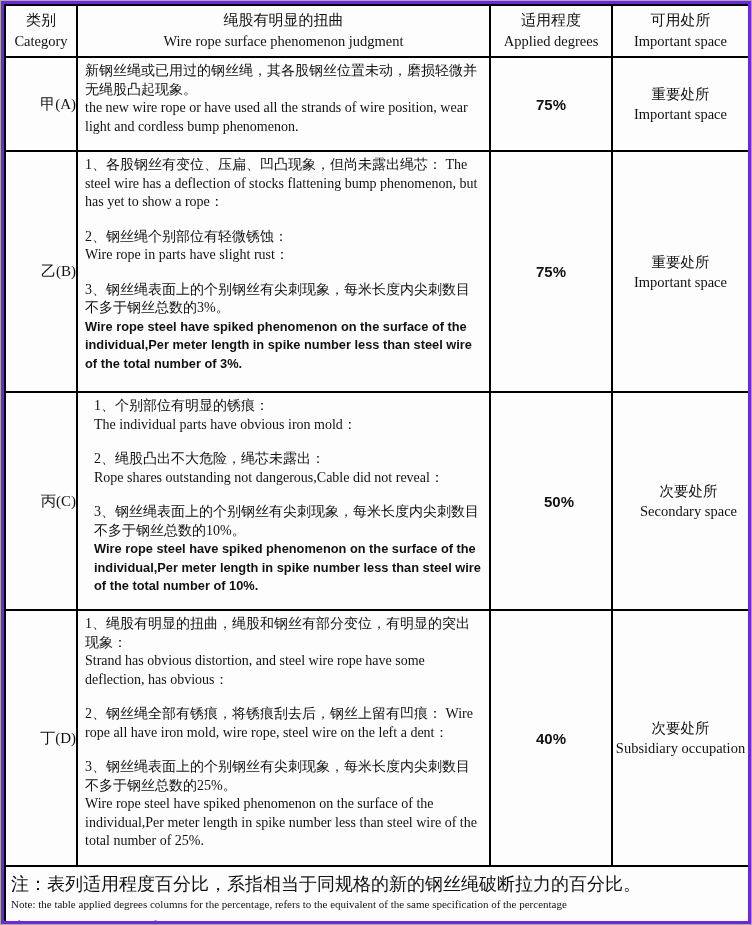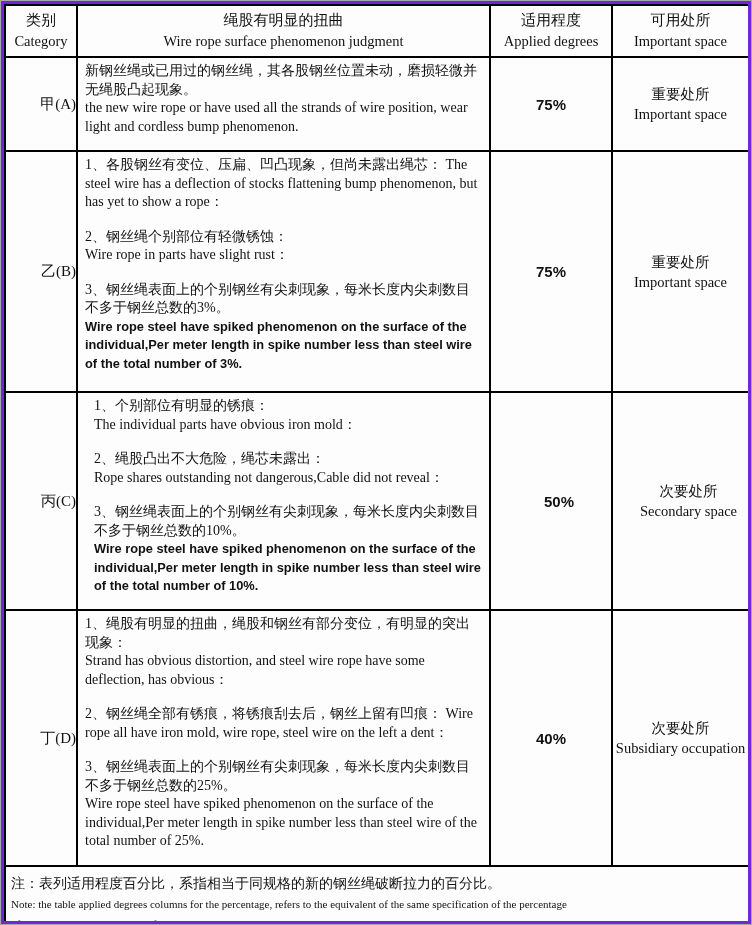--- a/index.html
+++ b/index.html
@@ -89,21 +89,21 @@
     vertical-align: middle;
     font-size: 14.5px;
     line-height: 20px;
   }
   td.note-cell {
     height: 76px;
     vertical-align: top;
     padding: 7px 4px 4px 5px;
   }
   .note-line { line-height: 20px; white-space: nowrap; }
-  .note-zh { font-size: 14px; }
+  .note-zh { font-size: 18px; }
   .note-en { font-size: 11px; }
 </style>
 </head>
 <body>
 
 <div class="page">
   <table class="grid">
     <colgroup>
       <col class="c1">
         <col class="c2">

